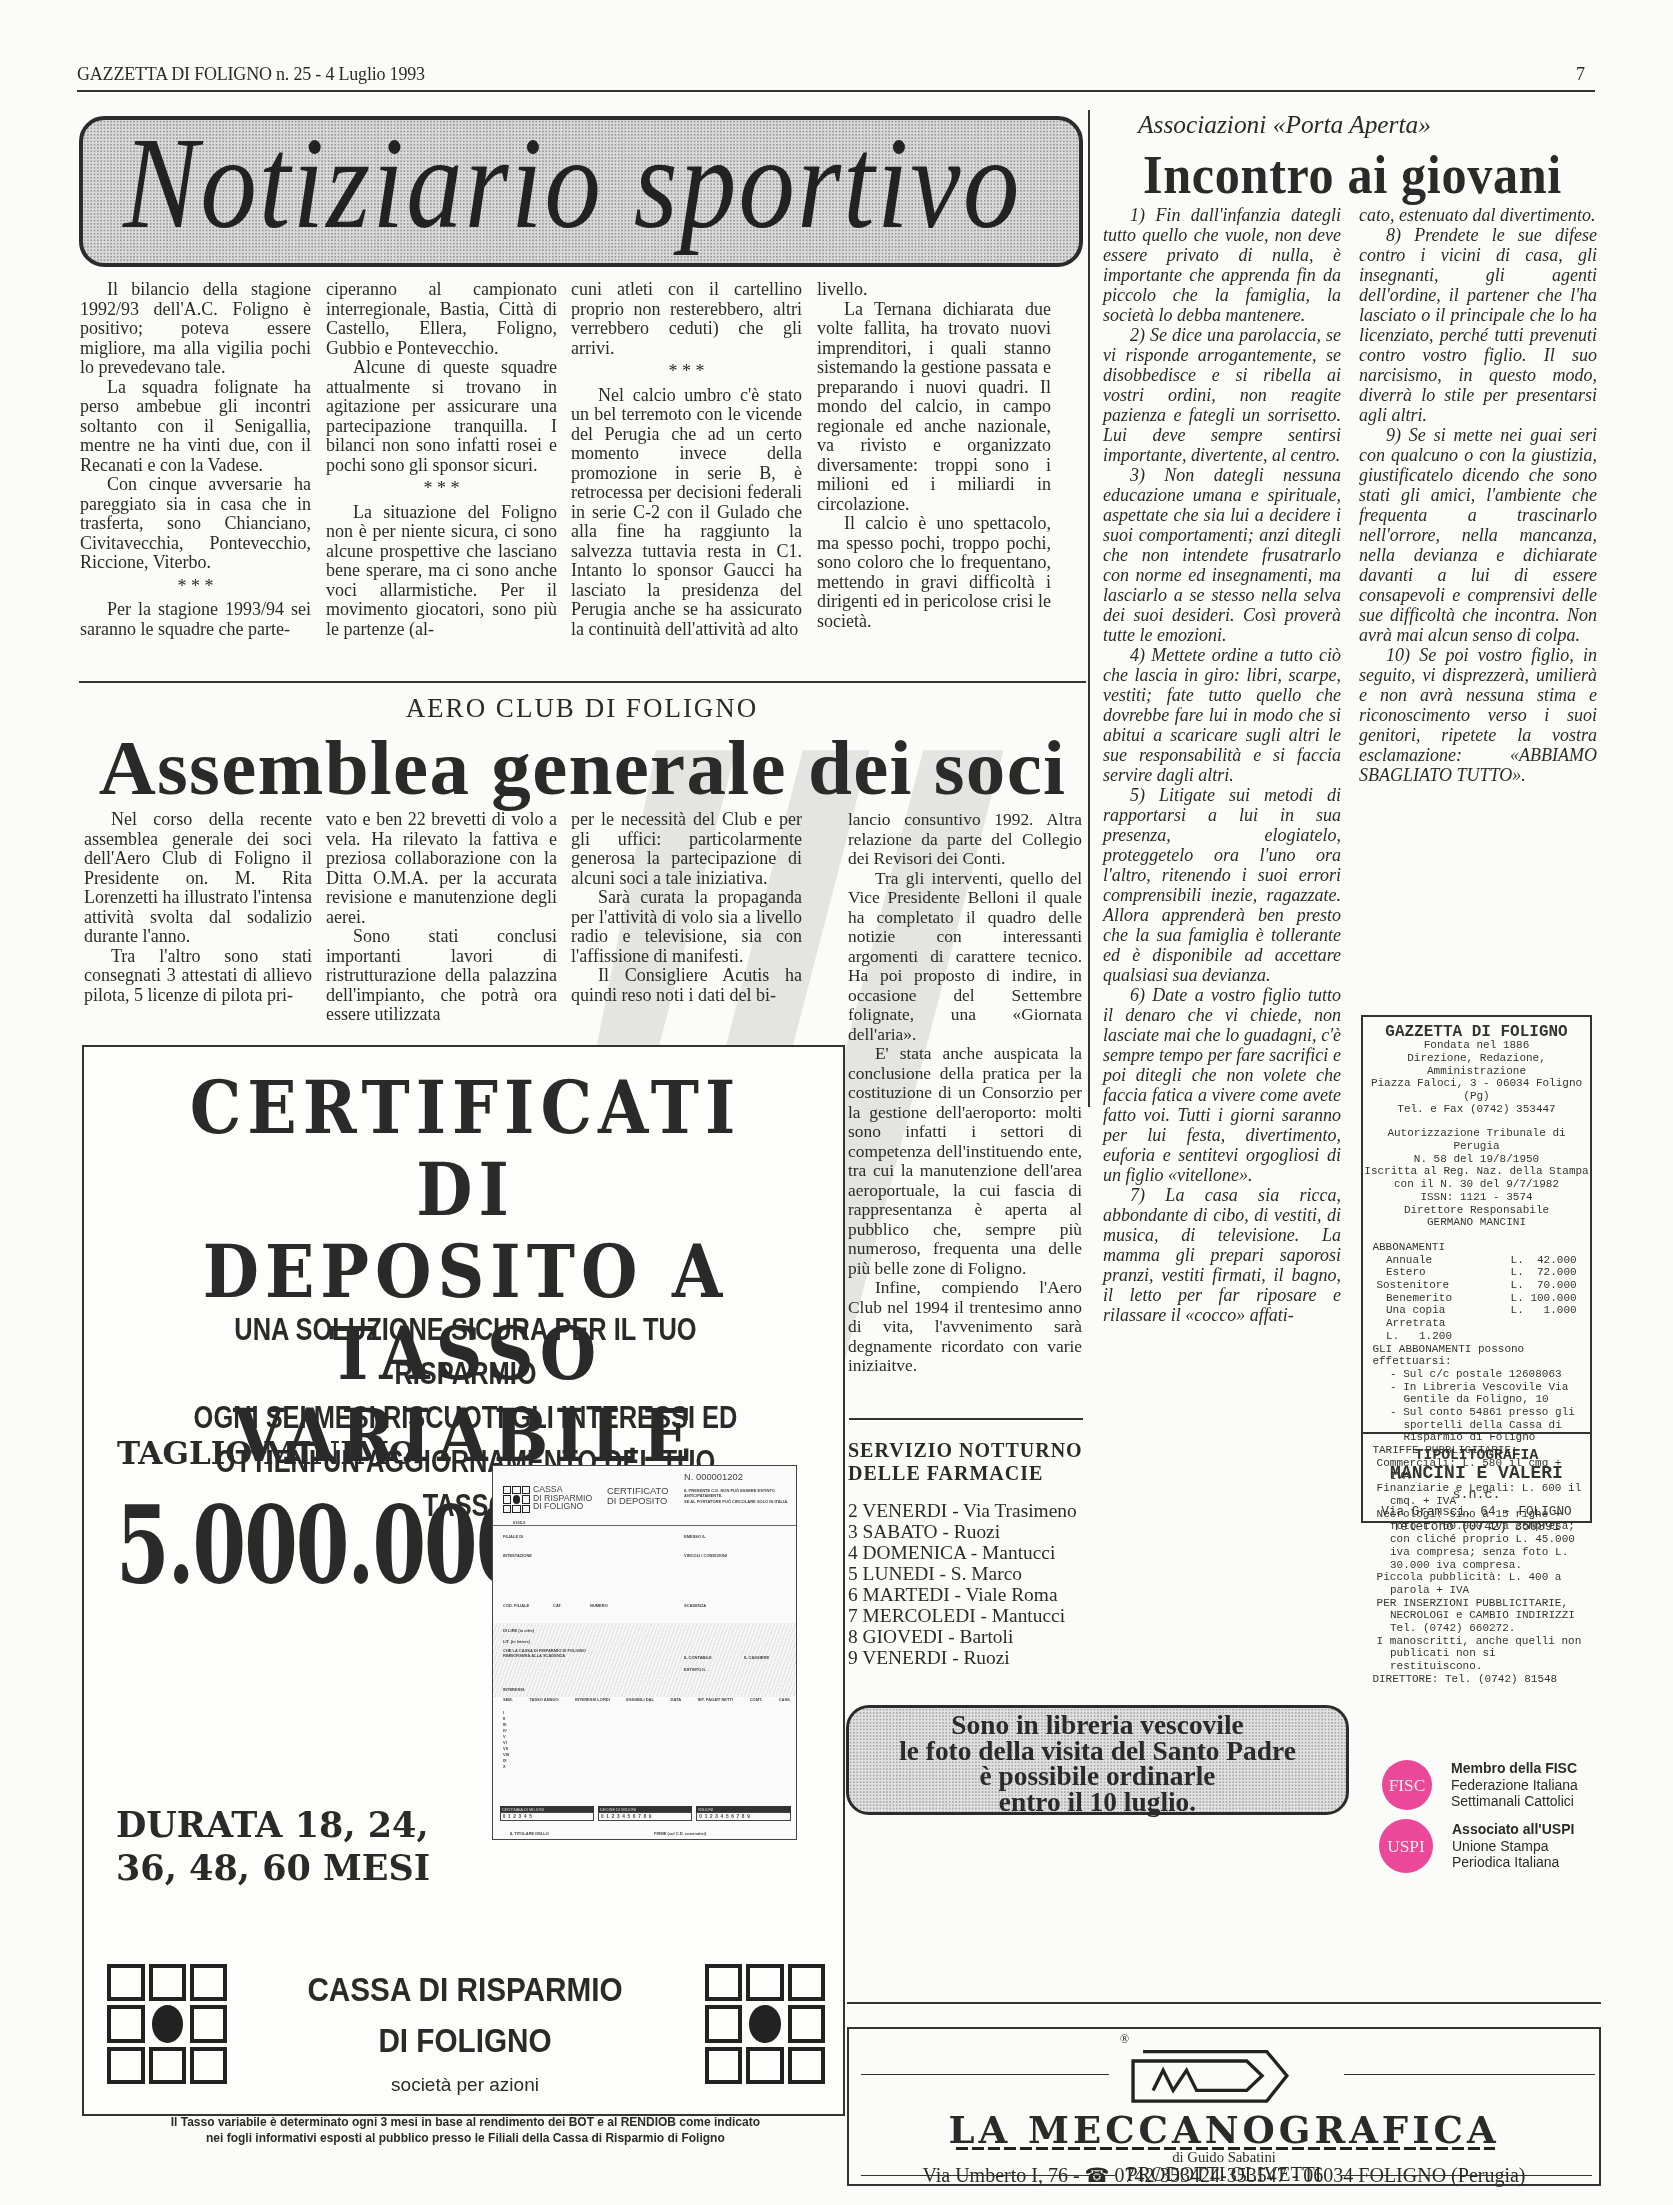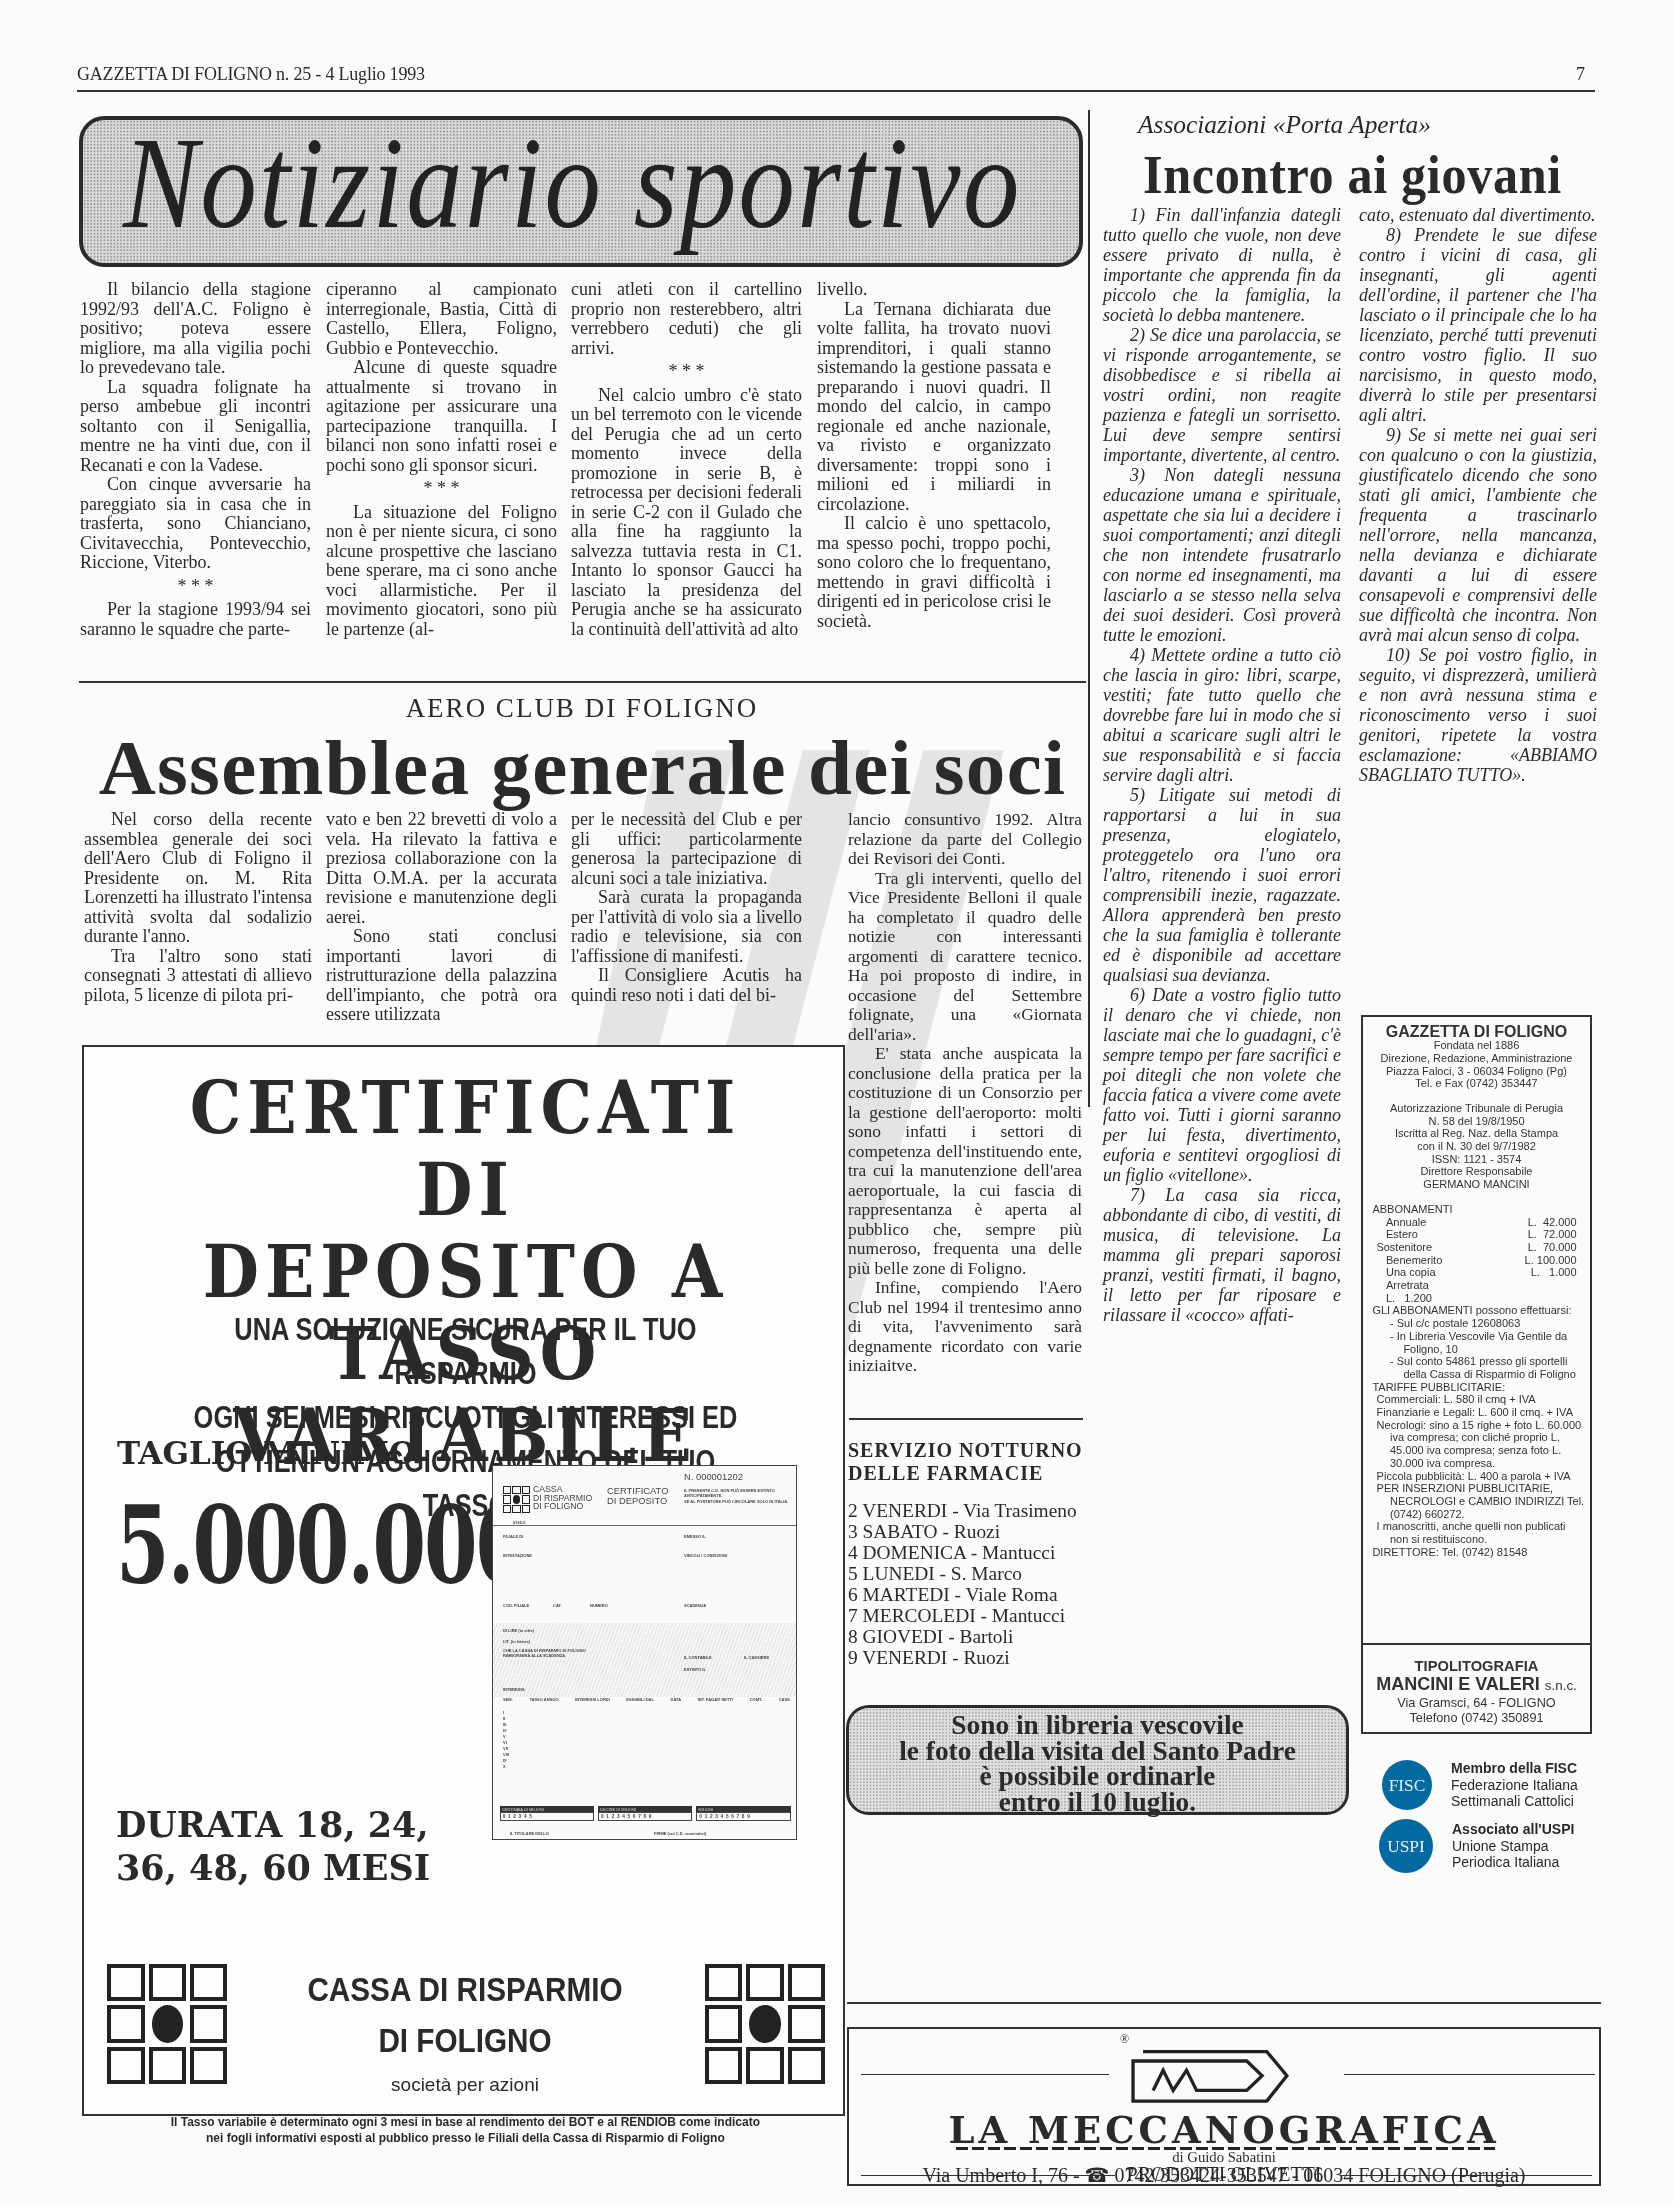--- a/index.html
+++ b/index.html
@@ -36,29 +36,29 @@
 .logo{display:grid;grid-template-columns:repeat(3,1fr);gap:4px}
 .logo span{border:4px solid #222;display:block}
 .logo span.dot{border:none;position:relative}
 .logo span.dot::after{content:"";position:absolute;left:8%;top:0;width:84%;height:100%;background:#222;border-radius:50%}
 .cr-name{position:absolute;left:147px;top:917px;width:468px;text-align:center;font-family:"Liberation Sans",sans-serif;font-weight:bold;font-size:33px;line-height:51px;transform:scaleX(0.9);transform-origin:center}
 .cr-spa{position:absolute;left:147px;top:1027px;width:468px;text-align:center;font-family:"Liberation Sans",sans-serif;font-size:19px}
 .cr-note{position:absolute;left:13.4px;top:1067px;width:736px;text-align:center;font-family:"Liberation Sans",sans-serif;font-size:12px;line-height:16px;font-weight:bold}
 .farm-title{font-weight:bold;font-size:20px;line-height:23px;letter-spacing:1px}
 .farm-list{font-size:19.4px;line-height:21px;margin-top:14.7px}
 .libreria{left:846px;top:1705px;width:503px;height:110px;border:3.3px solid #2b2b2b;border-radius:23px;background-color:#e0e0e0;background-image:radial-gradient(#aaa 0.7px,transparent 0.8px);background-size:3.3px 3.3px;text-align:center;font-size:27.4px;line-height:25.4px;padding-top:5.4px;font-weight:bold}
-.masthead{left:1361px;top:1015px;width:231px;height:719px;border:2px solid #333;font-family:Liberation Sans, sans-serif;font-size:11px;line-height:12.7px;color:#333}
+.masthead{left:1361px;top:1015px;width:231px;height:508px;border:2px solid #333;font-family:Liberation Mono, monospace;font-size:11px;line-height:12.7px;color:#333}
 .masthead .c{text-align:center}
 .mh-title{font-weight:bold;font-size:16px;text-align:center;margin-top:9.4px}
 .sub-row{display:flex;justify-content:space-between;padding-left:13.4px;padding-right:13.4px}
 .mh-ind{padding-left:27px;text-indent:-13.4px}
 .mh-sec{padding-left:13.4px}
 .tipo{position:absolute;left:0;bottom:0;width:100%;border-top:2px solid #333;height:89px;text-align:center;padding-top:13.4px}
 .badge{position:absolute;display:flex;align-items:center;gap:19px;font-family:"Liberation Sans",sans-serif;font-size:14px;line-height:16.7px}
-.circle{width:50px;height:50px;border-radius:50%;background:#0369a1;color:#eee;display:flex;align-items:center;justify-content:center;font-size:17.4px;font-family:"Liberation Serif",serif}
+.circle{width:50px;height:50px;border-radius:50%;background:#ec4899;color:#eee;display:flex;align-items:center;justify-content:center;font-size:17.4px;font-family:"Liberation Serif",serif}
 .mecc{left:847px;top:2027px;width:754px;height:159px;border:2px solid #333;text-align:center}
 .mecc-name{position:absolute;left:0;top:79px;width:100%;text-align:center;font-size:37px;font-weight:bold;font-family:"DejaVu Serif",serif;letter-spacing:4px}
 .mecc-by{position:absolute;left:0;top:120px;width:100%;text-align:center;font-size:14.7px}
 .mecc-prod{position:absolute;left:0;top:132px;width:100%;text-align:center;font-size:20px}
 .watermark{position:absolute;left:522px;top:750px;width:535px;height:669px;opacity:0.11;pointer-events:none}
 </style>
 </head>
 <body>
 
 <div class="abs runhead">GAZZETTA DI FOLIGNO n. 25 - 4 Luglio 1993</div>

